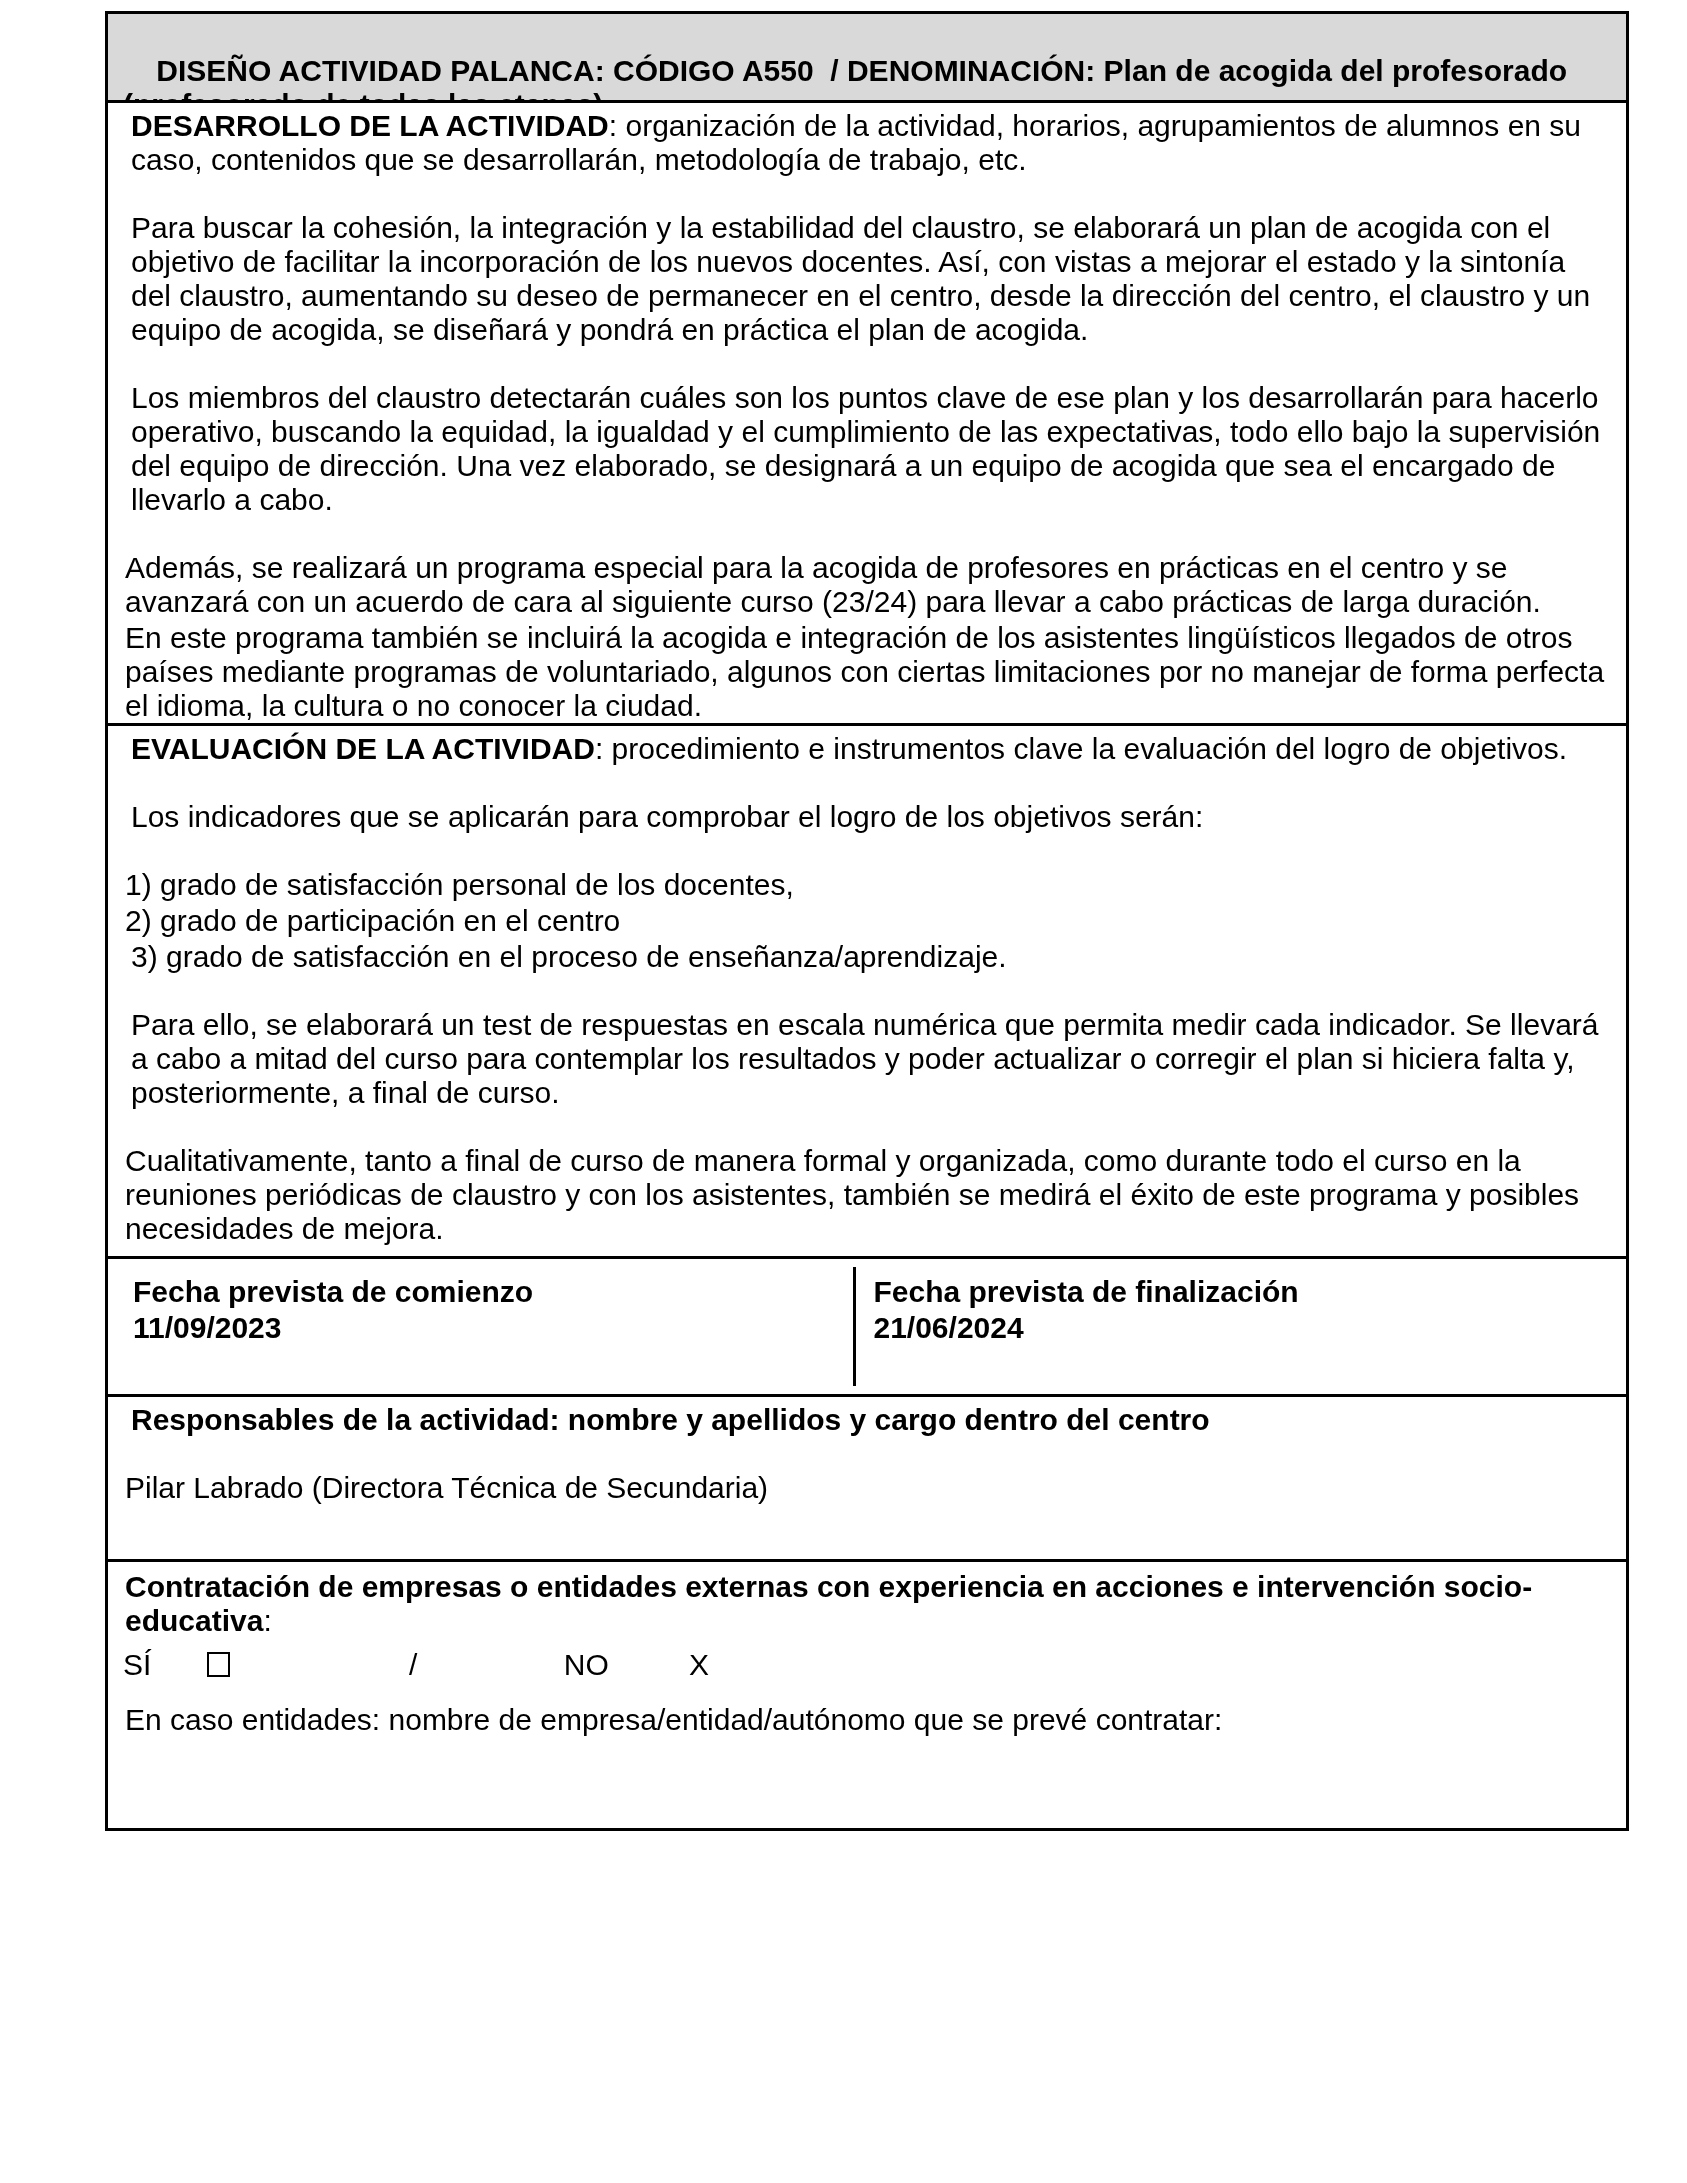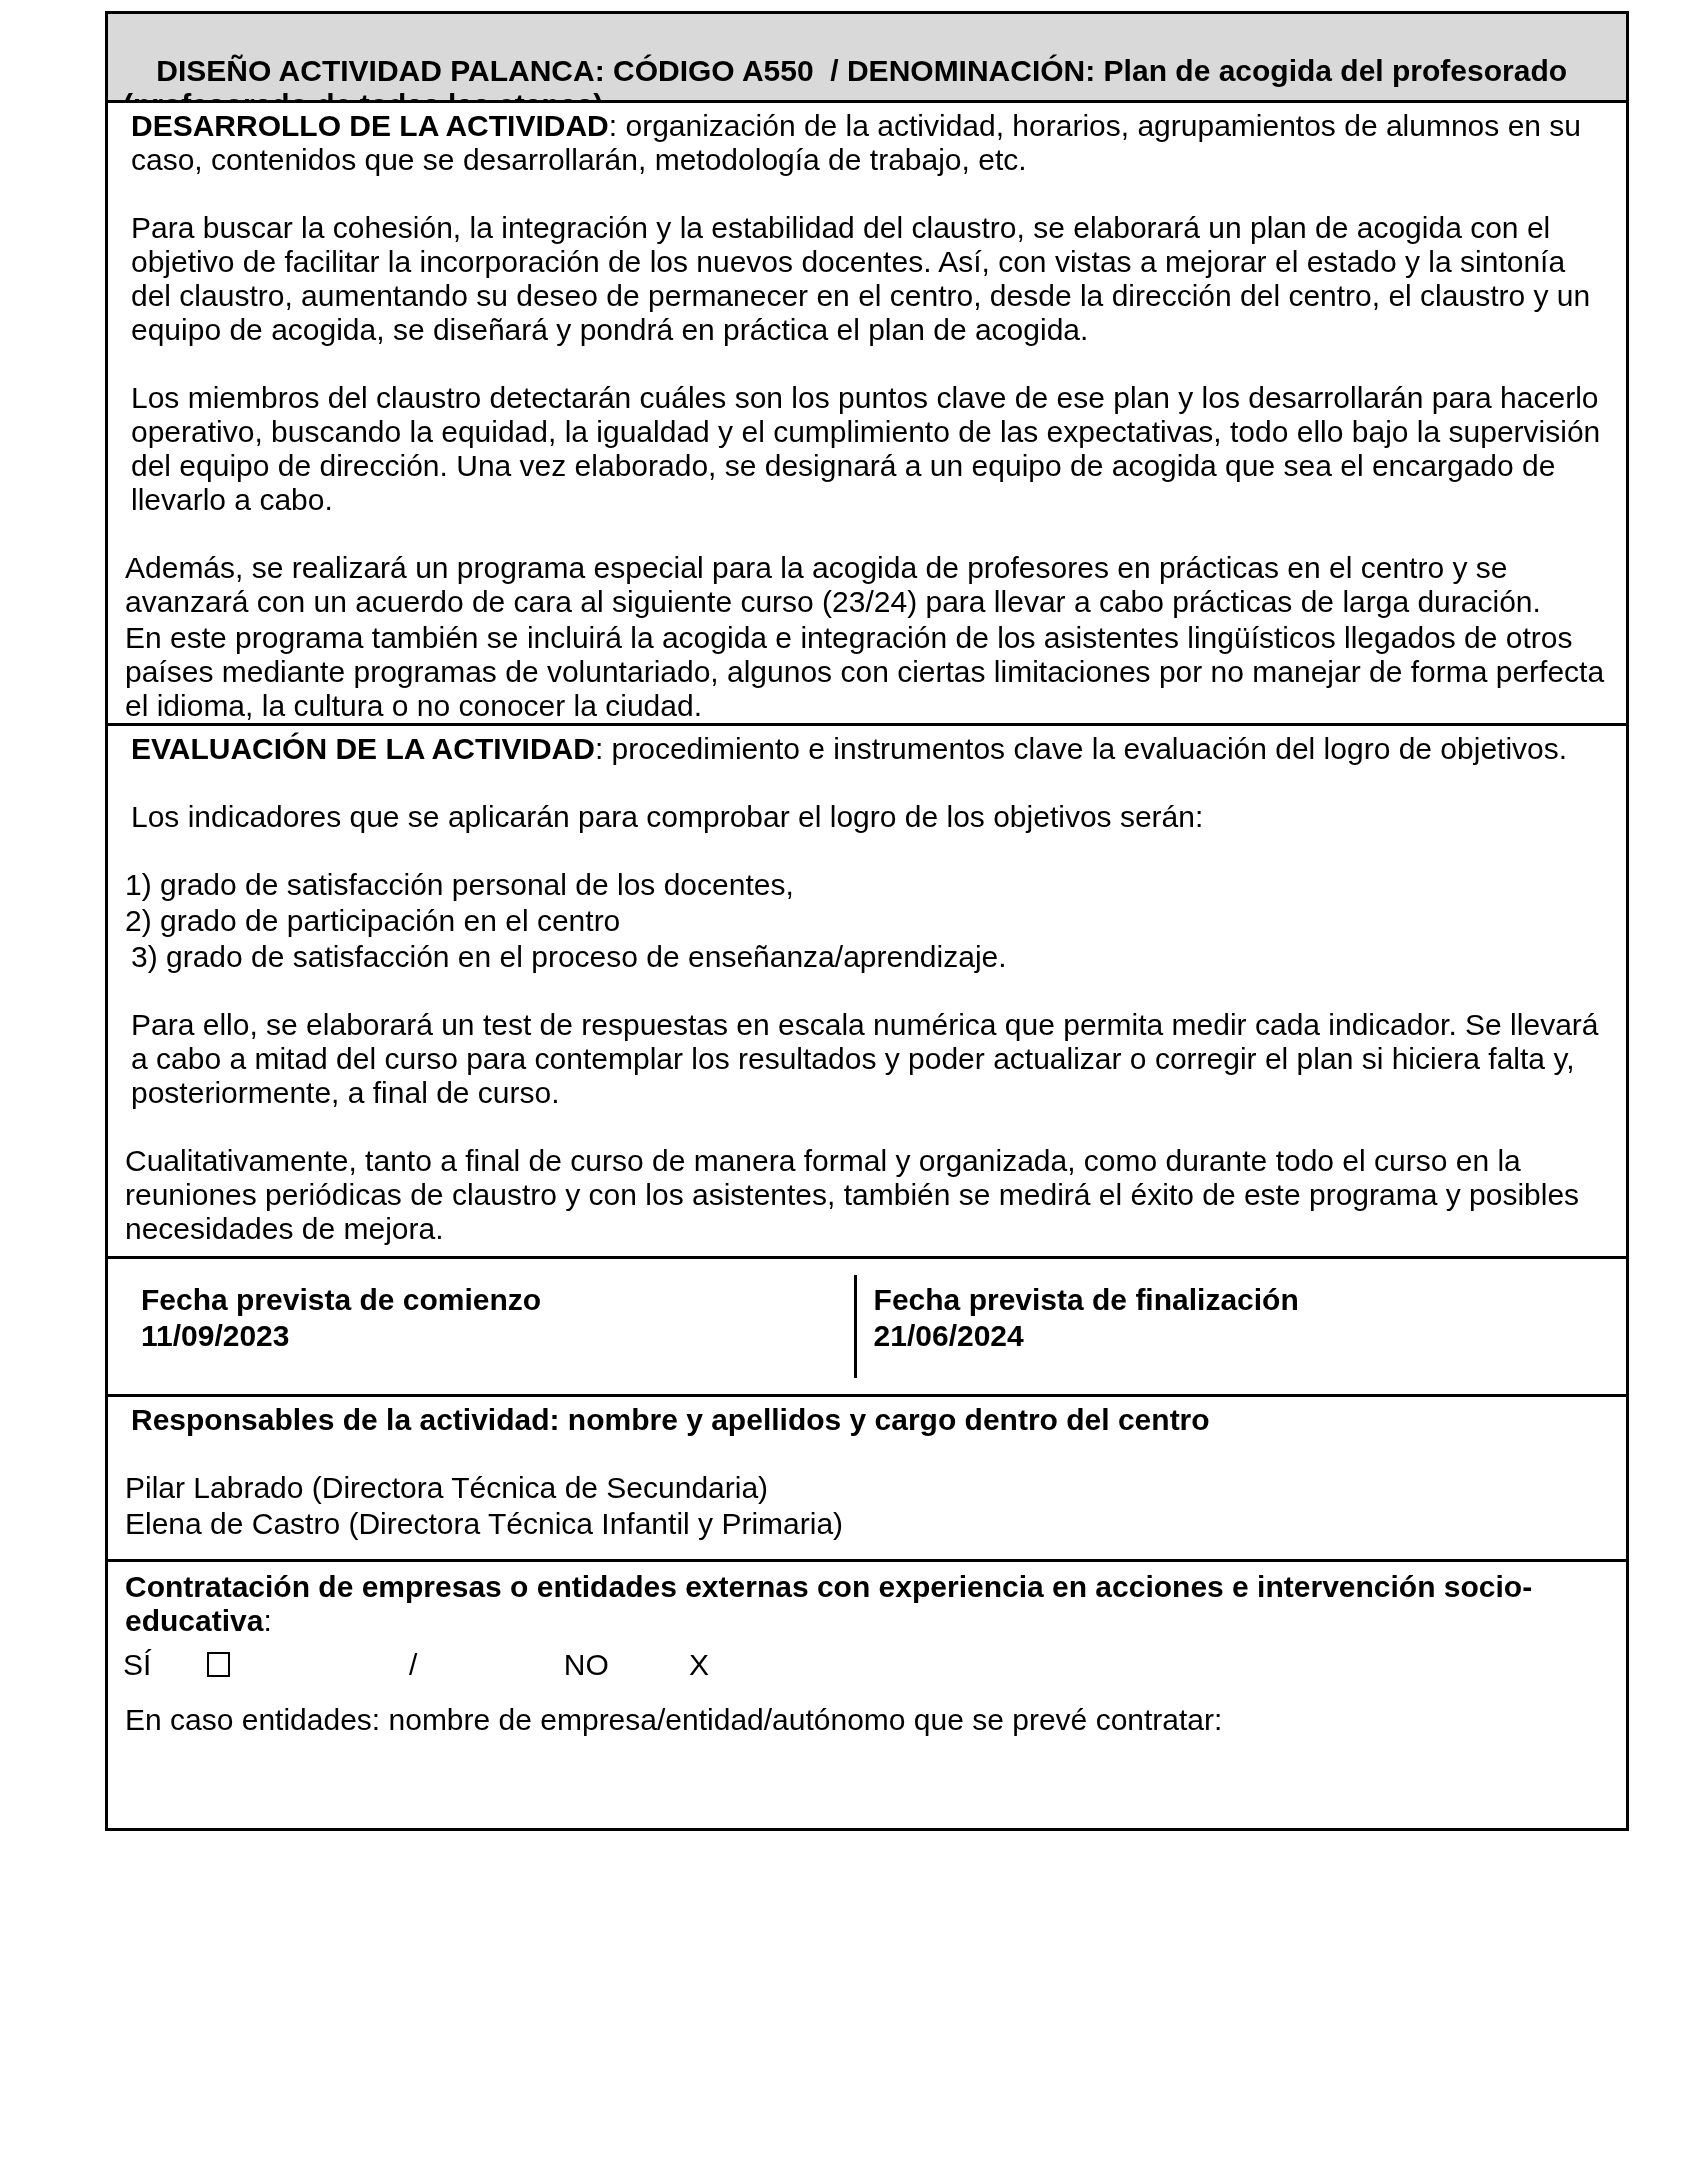--- a/index.html
+++ b/index.html
@@ -29,21 +29,21 @@
     box-sizing: border-box;
     border-top: 3px solid #000000;
     padding: 6px 15px;
     overflow: hidden;
   }
   .row:first-child { border-top: none; }
   .row-header       { height: 86px; background: #d9d9d9; font-weight: bold; white-space: pre-wrap; }
   .row-desarrollo   { height: 623px; }
   .row-evaluacion   { height: 533px; }
   .row-duracion     { height: 117px; }
-  .row-fechas       { height: 138px; padding: 16px; display: flex; }
+  .row-fechas       { height: 138px; padding: 8px; display: flex; }
   .row-responsables { height: 165px; }
   .row-contratacion { height: 269px; }
 
   .cell {
     box-sizing: border-box;
     padding: 6px 15px;
     overflow: hidden;
   }
   .cell-left  { width: 49.3%; border-right: 3px solid #000000; }
   .cell-right { flex: 1; }
@@ -107,21 +107,20 @@
     </div>
     <div class="cell cell-right">
       <p class="tight b">Fecha prevista de finalización</p>
       <p class="tight date-value">21/06/2024</p>
     </div>
   </div>
 
   <div class="row row-responsables">
     <p class="b">Responsables de la actividad: nombre y apellidos y cargo dentro del centro</p>
     <p class="tight">Pilar Labrado (Directora Técnica de Secundaria)</p>
-    <p class="tight">Elena de Castro (Directora Técnica Infantil y Primaria)</p>
   </div>
 
   <div class="row row-contratacion">
     <p class="tight">
       <span class="b">Contratación de empresas o entidades externas con experiencia en acciones e intervención socio-educativa</span><span>:</span>
     </p>
     <div class="si-line">
       <span class="word-si">SÍ</span>
       <span class="cbx"></span>
       <span class="word-slash">/</span>

